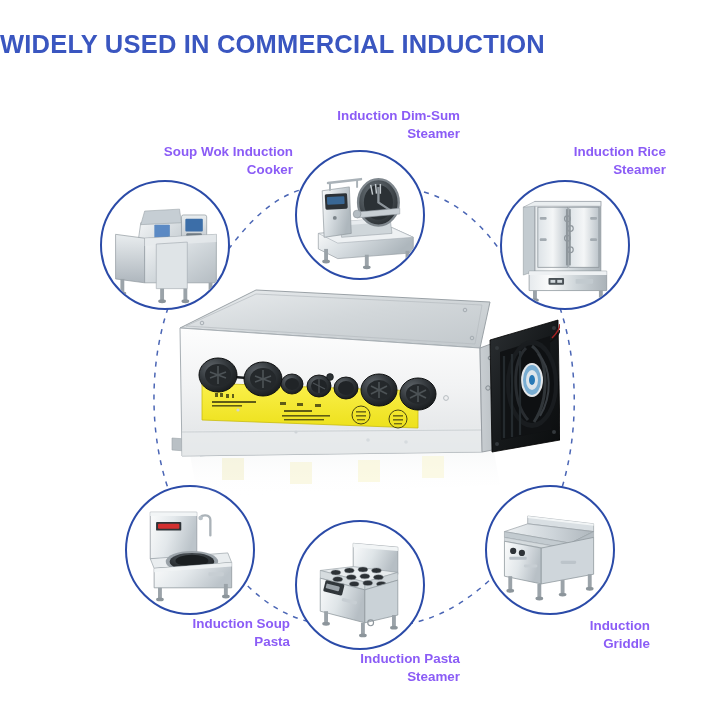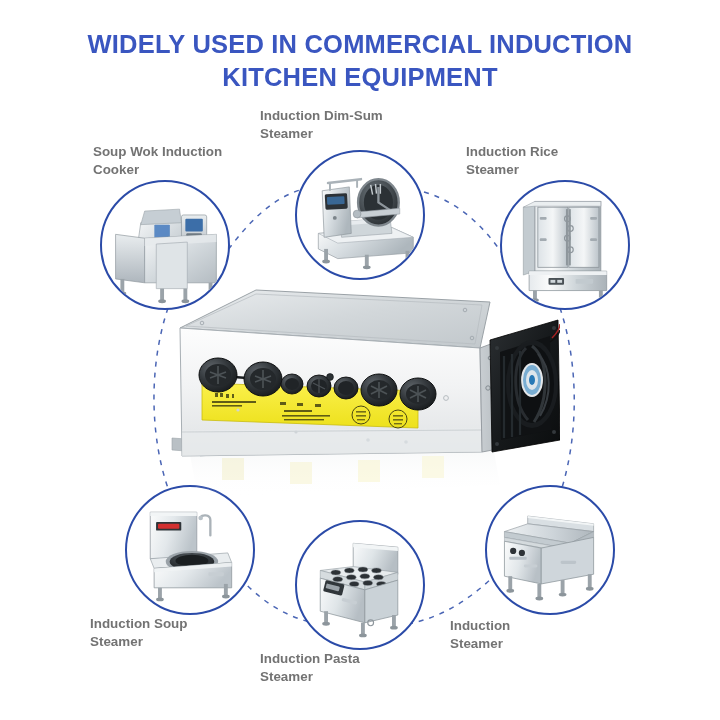--- a/index.html
+++ b/index.html
@@ -2,30 +2,30 @@
 <html><head>
 <meta charset="utf-8">
 <title>Widely Used In Commercial Induction Kitchen Equipment</title>
 <style>
   html,body{margin:0;padding:0;background:#ffffff;}
   body{width:720px;height:720px;overflow:hidden;font-family:"Liberation Sans",sans-serif;}
   #stage{position:relative;width:720px;height:720px;background:#ffffff;}
 
   
   .title{
-    position:absolute;left:0;top:28px;width:720px;text-align:center;
+    position:absolute;left:0;top:28px;width:720px;
     font-family:"Liberation Sans",sans-serif;
     font-weight:bold;font-size:25.5px;line-height:33px;
     color:#3a56c0;letter-spacing:.2px;
   }
   .title .l2{display:block;}
 
   
   .label{
-    position:absolute;text-align:left;color:#737373;
+    position:absolute;text-align:right;color:#8b5cf6;
     font-family:"Liberation Sans",sans-serif;
     font-weight:bold;font-size:13.4px;line-height:17.5px;
     white-space:pre-line;
   }
 
   
   .arcs{position:absolute;left:0;top:0;width:720px;height:720px;pointer-events:none;}
 
   
   .circle{
@@ -42,21 +42,20 @@
   .unit{position:absolute;left:160px;top:280px;width:400px;height:230px;}
   .unit svg{position:absolute;left:0;top:0;width:100%;height:100%;}
 </style>
 </head>
 <body>
 
 <div id="stage" style="background: rgb(255, 255, 255);">
 
   <div class="title" style="color: rgb(58, 86, 192);">
     <span>WIDELY USED IN COMMERCIAL INDUCTION</span>
-    <span class="l2">KITCHEN EQUIPMENT</span>
   </div>
 
   <svg class="arcs" viewBox="0 0 720 720">
     <g fill="none" stroke="#2b4ba8" stroke-width="1.5" stroke-dasharray="5 6" opacity="0.85">
 
       <path d="M222 258 C 248 222 270 200 300 190"></path>
 
       <path d="M424 192 C 458 202 482 224 504 256"></path>
 
       <path d="M168 308 C 148 368 150 440 170 494"></path>
@@ -69,25 +68,25 @@
     </g>
   </svg>
 
   <div class="label" id="lbl0" style="left: 93px; top: 143px; width: 200px;">Soup Wok Induction
 Cooker</div>
   <div class="label" id="lbl1" style="left: 260px; top: 107px; width: 200px;">Induction Dim-Sum
 Steamer</div>
   <div class="label" id="lbl2" style="left: 466px; top: 143px; width: 200px;">Induction Rice
 Steamer</div>
   <div class="label" id="lbl3" style="left: 90px; top: 615px; width: 200px;">Induction Soup
-Steamer</div>
+Pasta</div>
   <div class="label" id="lbl4" style="left: 260px; top: 650px; width: 200px;">Induction Pasta
 Steamer</div>
   <div class="label" id="lbl5" style="left: 450px; top: 617px; width: 200px;">Induction
-Steamer</div>
+Griddle</div>
 
   <div class="circle" id="c0" style="left: 100px; top: 180px; width: 130px; height: 130px; border-color: rgb(43, 75, 168);">
     <div class="inner">
       <svg viewBox="0 0 130 130" preserveAspectRatio="xMidYMid meet">
         <defs>
           <linearGradient id="st0" x1="0" y1="0" x2="1" y2="1">
             <stop offset="0" stop-color="#f4f6f7"></stop>
               <stop offset=".5" stop-color="#d3d9dd"></stop>
               <stop offset="1" stop-color="#b4bcc2"></stop>
           </linearGradient>

